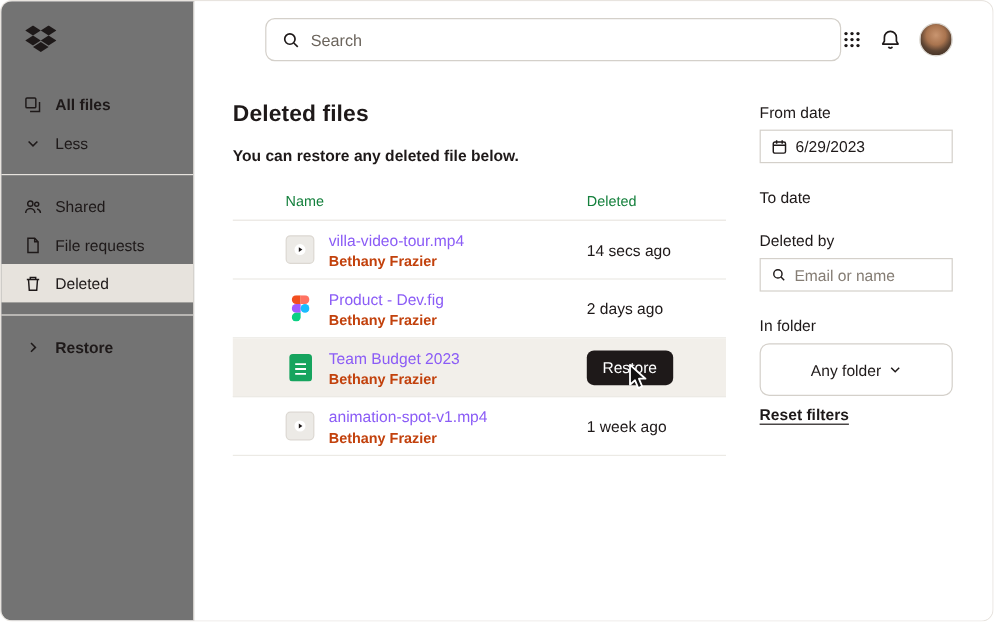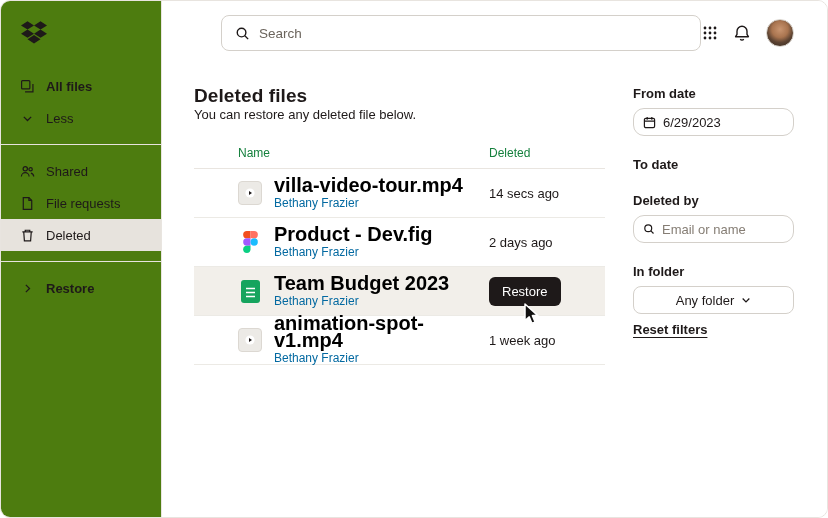--- a/index.html
+++ b/index.html
@@ -16,21 +16,21 @@
     display:flex;
     background:#ffffff;
     border-radius:10px;
     overflow:hidden;
     border:1px solid #e8e4df;
   }
 
   
   .sidebar {
     width:161px; flex-shrink:0;
-    background:#4d7c0f;
+    background:#737373;
     border-right:1px solid #e9e5e0;
     padding-top:18px;
   }
   .logo-wrap { padding:2px 0 22px 20px; }
   .nav-item {
     display:flex; align-items:center; gap:11px;
     height:32px; padding:0 18px;
     font-size:13px; color:#1e1919;
     cursor:pointer; white-space:nowrap;
   }
@@ -60,21 +60,21 @@
   .avatar {
     width:28px; height:28px; border-radius:50%;
     background: radial-gradient(circle at 50% 36%, #c99570 0%, #a9744f 38%, #5d4433 62%, #2f241c 100%);
     border:1px solid #d8d3cc; cursor:pointer;
   }
 
   
   .content { display:flex; margin-top:22px; flex:1;gap:17px; }
   .content-left { width:411px; }
   .page-title { font-size:19px; font-weight:bold; letter-spacing:.1px; margin-top:12px; }
-  .page-subtitle { font-size:13px; color:#1e1919; }
+  .page-subtitle { font-size:13px; margin-top:15px; color:#1e1919;font-weight:bold; }
 
   
   .table { margin-top:24px; }
   .thead {
     display:flex; align-items:center;
     font-size:12px; color:#15803d;
     padding:0 0 8px 44px;
     border-bottom:1px solid #e9e5e0;
   }
   .col-name { flex:1; }
@@ -86,49 +86,49 @@
     cursor:pointer;
   }
   .trow.highlighted { background:#f2efea; }
   .file-cell { flex:1; display:flex; align-items:center; gap:12px; min-width:0; }
   .file-icon { width:24px; height:24px; display:flex; align-items:center; justify-content:center; flex-shrink:0; }
   .thumb-video {
     width:24px; height:24px; border-radius:4px;
     background:#eceae6; border:1px solid #dcd8d2;
     display:flex; align-items:center; justify-content:center;
   }
-  .file-name { font-size:20px; color:#000000; line-height:17px;font-weight:bold; }
-  .file-owner { font-size:12px; color:#0369a1; margin-top:2px; }
+  .file-name { font-size:13px; color:#8b5cf6; line-height:17px; }
+  .file-owner { font-size:12px; color:#c2410c; margin-top:2px;font-weight:bold; }
   .cell-deleted { width:116px; font-size:13px; color:#1e1919; }
   .restore-btn {
     background:#1e1919; color:#ffffff;
     border:none; border-radius:6px;
     font-family:"Liberation Sans", sans-serif;
     font-size:13px; padding:7px 13px;
     cursor:pointer;
   }
 
   
   .filters { width:161px; margin-left:auto; }
-  .filter-label { font-size:13px; font-weight:bold; margin-top:13px; }
+  .filter-label { font-size:13px; font-weight:normal; margin-top:13px; }
   .filter-label.gap { margin-top:21px; }
   .filter-input {
     margin-top:7px; height:28px;
-    border:1px solid #d4d0ca; border-radius:11px;
+    border:1px solid #d4d0ca; border-radius:0;
     display:flex; align-items:center; gap:7px;
     padding:0 9px; background:#fff;
   }
   .filter-input input {
     border:none; outline:none; width:100%;
     font-family:"Liberation Sans", sans-serif;
     font-size:13px; color:#1e1919; background:transparent;
   }
   .filter-input input::placeholder { color:#857d74; }
   .folder-btn {
-    margin-top:7px; width:100%; height:28px;
+    margin-top:7px; width:100%; height:44px;
     border:1px solid #d4d0ca; border-radius:8px;
     background:#fff; cursor:pointer;
     display:flex; align-items:center; justify-content:center; gap:7px;
     font-family:"Liberation Sans", sans-serif;
     font-size:13px; color:#1e1919;
   }
   .reset-link {
     display:inline-block; margin-top:8px;
     font-size:13px; font-weight:bold; color:#1e1919;
     text-decoration:underline; text-underline-offset:3px;

